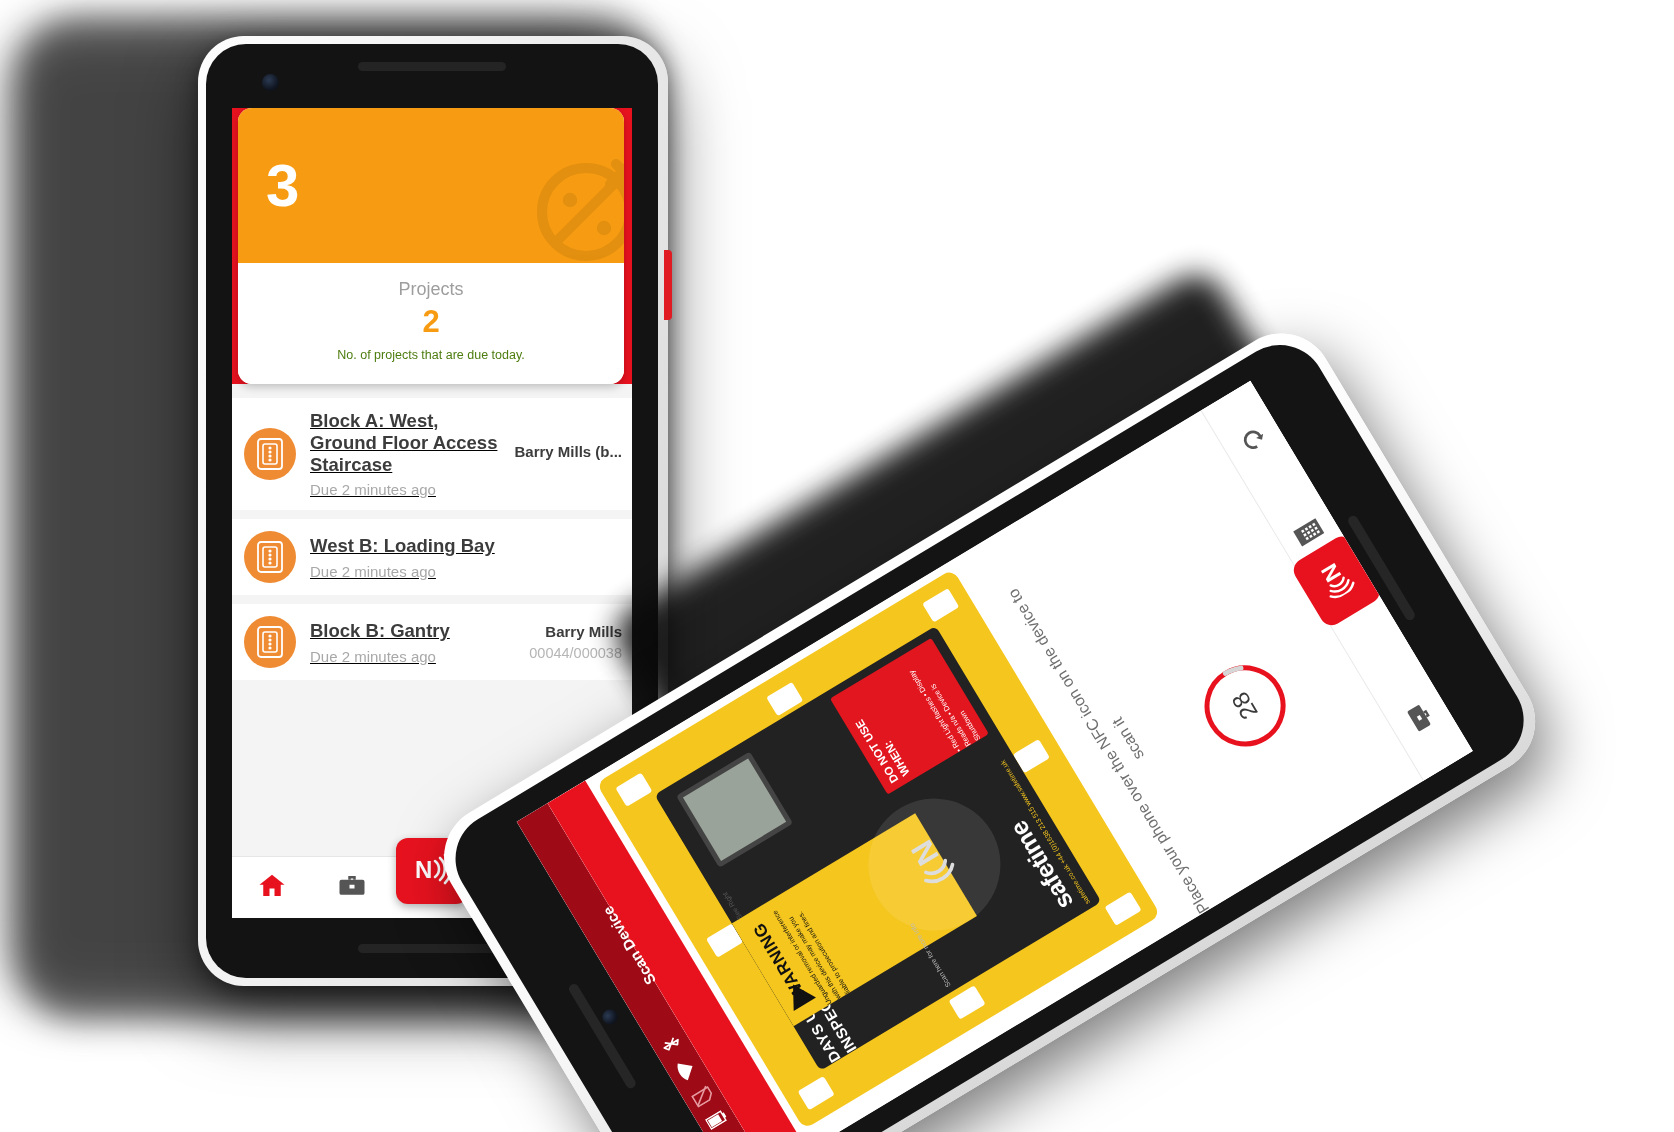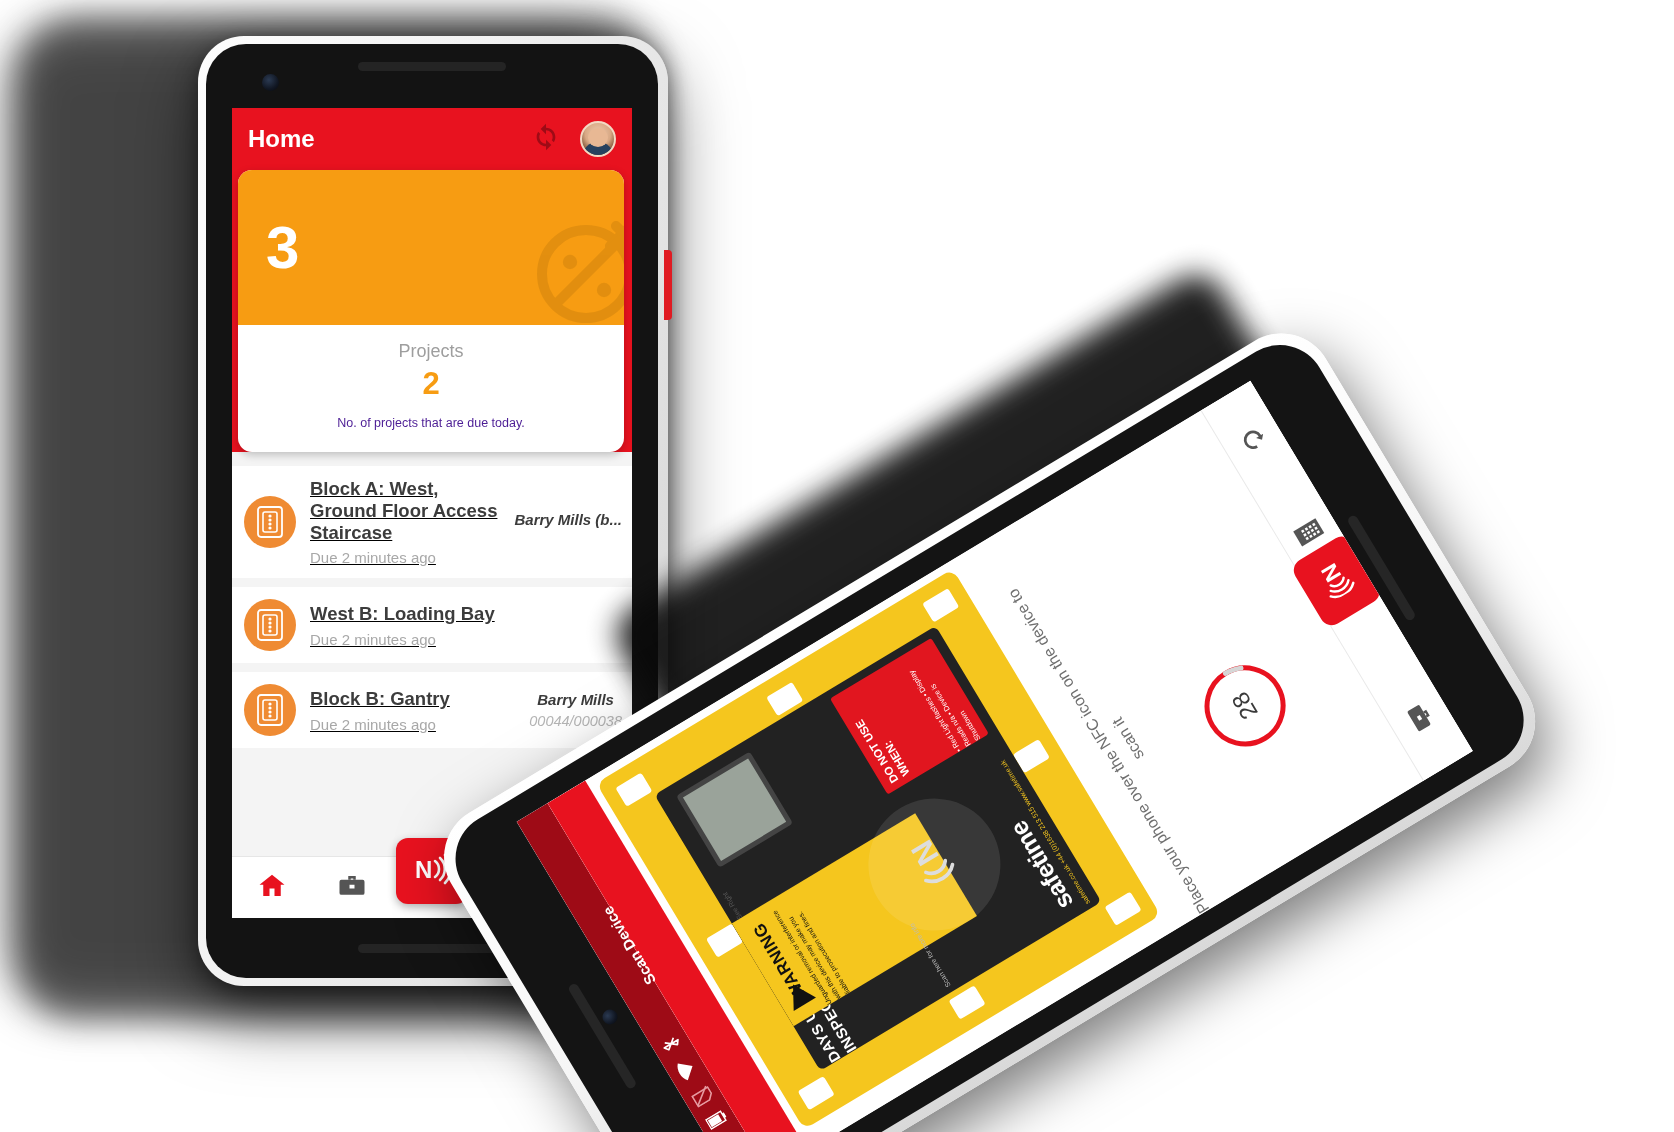--- a/index.html
+++ b/index.html
@@ -96,41 +96,41 @@
     display:flex; align-items:center; padding-left: 28px;
   }
   .hero-num { color:#fff; font-size:60px; font-weight:bold; line-height:1; }
   .hero-txt { margin-left: 30px; }
   .hero-h { color:#fff; font-size:25px; font-weight:bold; line-height:1.1; }
   .hero-s { color:#fff; font-size:17px; margin-top:5px; }
   .hero-deco {
     position:absolute; right: -26px; top: 32px; width: 128px; height:128px;
     opacity:.16;
   }
-  .hero-bottom { background:#fff; padding: 16px 16px 20px; text-align:center;border-radius:32px; }
+  .hero-bottom { background:#fff; padding: 16px 16px 20px; text-align:center; }
   .hb-label { color:#9e9e9e; font-size:18px; }
   .hb-num { color:#f79c12; font-size:31px; font-weight:bold; margin-top:4px; }
-  .hb-sub { color:#4c1d95; font-size:12.5px; margin-top:13px; line-height:1.35; }
+  .hb-sub { color:#4d7c0f; font-size:12.5px; margin-top:7px; line-height:1.35; }
 
   
   .list { margin-top: 14px; }
   .list-item {
     background:#fff; display:flex; align-items:center;
     padding: 12px 10px 12px 14px; margin-bottom: 9px; position:relative;
     min-height: 72px;
   }
   .li-icon {
     width:52px; height:52px; border-radius:50%; background:#ef8b33;
     flex:0 0 52px; display:flex; align-items:center; justify-content:center;
     margin-left:-2px;
   }
   .li-body { flex:1 1 auto; padding-left:14px; min-width:0;text-decoration:underline; }
   .li-title { font-size:18.5px; font-weight:bold; color:#3c3c3c; line-height:1.2; }
   .li-sub { font-size:15px; color:#a8a8a8; margin-top:5px; }
-  .li-right { text-align:center; flex:0 0 auto; padding-left:8px; max-width:150px;font-style:italic; }
+  .li-right { text-align:right; flex:0 0 auto; padding-left:8px; max-width:150px; }
   .li-owner { font-size:15px; font-weight:bold; color:#3c3c3c; white-space:nowrap; overflow:hidden; }
   .li-code { font-size:14.5px; color:#b5b5b5; margin-top:5px; white-space:nowrap; }
 
   
   .bottomnav {
     position:absolute; left:0; bottom:0; width:400px; height:62px;
     background:#fff; border-top:1px solid #e6e6e6;
     display:flex; align-items:center; justify-content:space-around;
   }
   .nav-btn { width:52px; height:46px; display:flex; align-items:center; justify-content:center; }
@@ -311,32 +311,20 @@
   <div class="phone1"></div>
   <div class="phone1-inner"></div>
   <div class="p1-earpiece"></div>
   <div class="p1-cam"></div>
   <div class="p1-bottom-speaker"></div>
   <div class="p1-sidebtn"></div>
 
   <div class="phone1-screen">
 
 
-    <div class="appbar">
-      <span class="appbar-title">Home</span>
-      <span class="appbar-right">
-        <span>
-          <svg width="32" height="32" viewBox="0 0 24 24">
-            <path d="M12 5V2L8 6l4 4V7c2.8 0 5 2.2 5 5 0 .9-.2 1.7-.6 2.4l1.5 1.5C18.6 14.8 19 13.4 19 12c0-3.9-3.1-7-7-7z" fill="#9e0b16"></path>
-            <path d="M12 19v3l4-4-4-4v3c-2.8 0-5-2.2-5-5 0-.9.2-1.7.6-2.4L6.1 8.1C5.4 9.2 5 10.6 5 12c0 3.9 3.1 7 7 7z" fill="#9e0b16"></path>
-          </svg>
-        </span>
-        <span class="avatar"></span>
-      </span>
-    </div>
 
     <div class="content">
       <div class="hero-wrap">
         <div class="hero-card">
           <div class="hero-top">
             <span class="hero-num">3</span>
             <span class="hero-deco">
               <svg width="128" height="128" viewBox="0 0 64 64">
                 <circle cx="32" cy="36" r="22" fill="none" stroke="#7a4c00" stroke-width="5"></circle>
                 <circle cx="24" cy="30" r="3.6" fill="#7a4c00"></circle>

